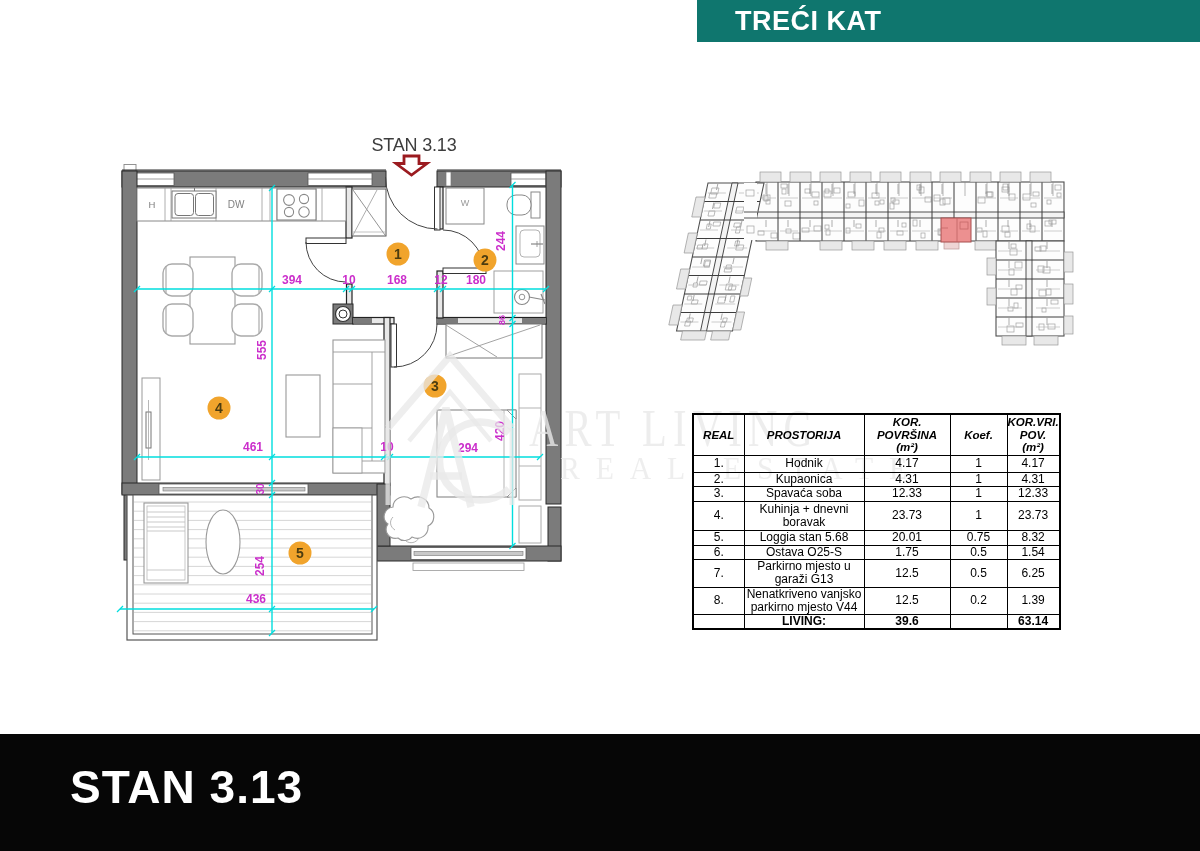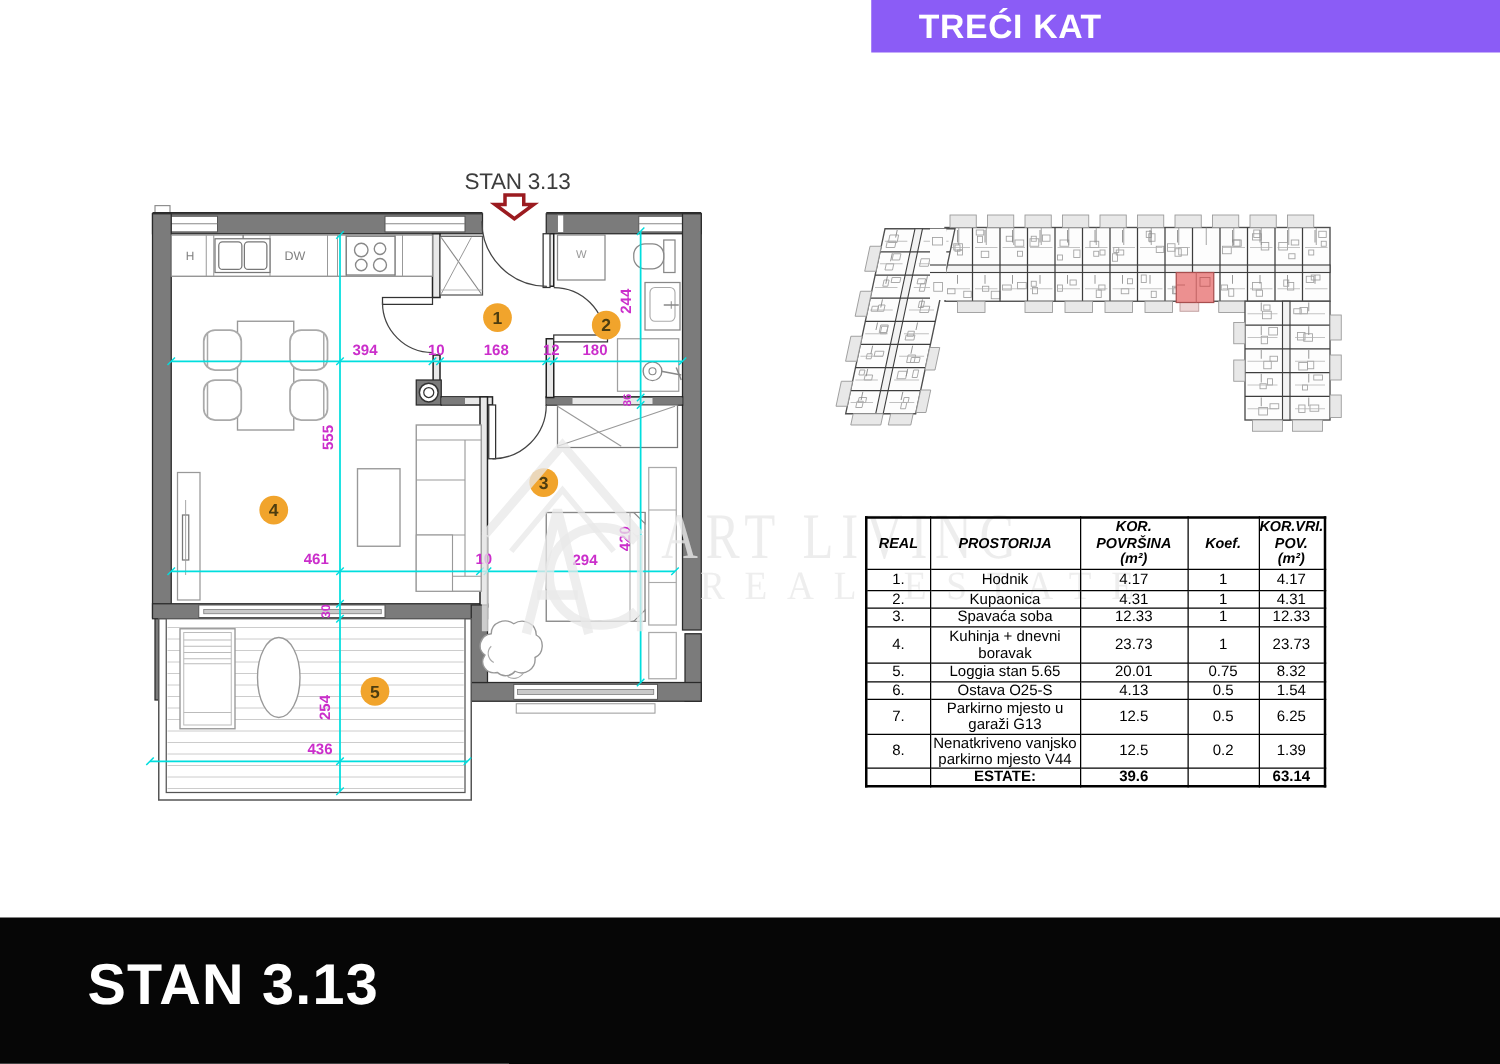--- a/index.html
+++ b/index.html
@@ -1,17 +1,17 @@
 <!DOCTYPE html>
 <html><head><meta charset="utf-8">
 <style>
 * { margin:0; padding:0; box-sizing:border-box; }
 body { width:1200px; height:851px; position:relative; background:#fff; overflow:hidden;
        font-family:"Liberation Sans", sans-serif; }
-.topbar { position:absolute; left:697px; top:0; width:503px; height:42px; background:#8b5cf6;
+.topbar { position:absolute; left:697px; top:0; width:503px; height:42px; background:#0f766e;
           color:#fff; font-size:27px; font-weight:bold; line-height:42px; padding-left:38px; letter-spacing:0.5px; }
 .botbar { position:absolute; left:0; top:734px; width:1200px; height:117px; background:#060606; }
 .botbar span { position:absolute; left:70px; top:50%; transform:translateY(-61%); color:#fff;
                font-size:46px; font-weight:bold; letter-spacing:1px; }
 .tbl { position:absolute; left:692px; top:413px; border-collapse:collapse; table-layout:fixed;
        font-size:12px; color:#000; text-align:center; }
 .tbl td { border:1.5px solid #000; line-height:13px; padding:0; overflow:hidden; }
 .tbl { border:2px solid #000; }
 .tbl .hd td { font-weight:bold; font-style:italic; font-size:11.5px; line-height:12.5px; }
 svg { position:absolute; left:0; top:0; }
@@ -734,46 +734,46 @@
       </tr>
 <tr style="height:29px;">
         <td>4.</td>
         <td>Kuhinja + dnevni<br>boravak</td>
         <td>23.73</td>
         <td>1</td>
         <td>23.73</td>
       </tr>
 <tr style="height:15px;">
         <td>5.</td>
-        <td>Loggia stan 5.65</td>
+        <td>Loggia stan 5.68</td>
         <td>20.01</td>
         <td>0.75</td>
         <td>8.32</td>
       </tr>
 <tr style="height:14px;">
         <td>6.</td>
         <td>Ostava O25-S</td>
-        <td>4.13</td>
+        <td>1.75</td>
         <td>0.5</td>
         <td>1.54</td>
       </tr>
 <tr style="height:28px;">
         <td>7.</td>
         <td>Parkirno mjesto u<br>garaži G13</td>
         <td>12.5</td>
         <td>0.5</td>
         <td>6.25</td>
       </tr>
 <tr style="height:27px;">
         <td>8.</td>
         <td>Nenatkriveno vanjsko<br>parkirno mjesto V44</td>
         <td>12.5</td>
         <td>0.2</td>
         <td>1.39</td>
       </tr>
 <tr style="height:15px;font-weight:bold;">
         <td></td>
-        <td>ESTATE:</td>
+        <td>LIVING:</td>
         <td>39.6</td>
         <td></td>
         <td>63.14</td>
       </tr>
 </tbody>
   </table>
 </body></html>

